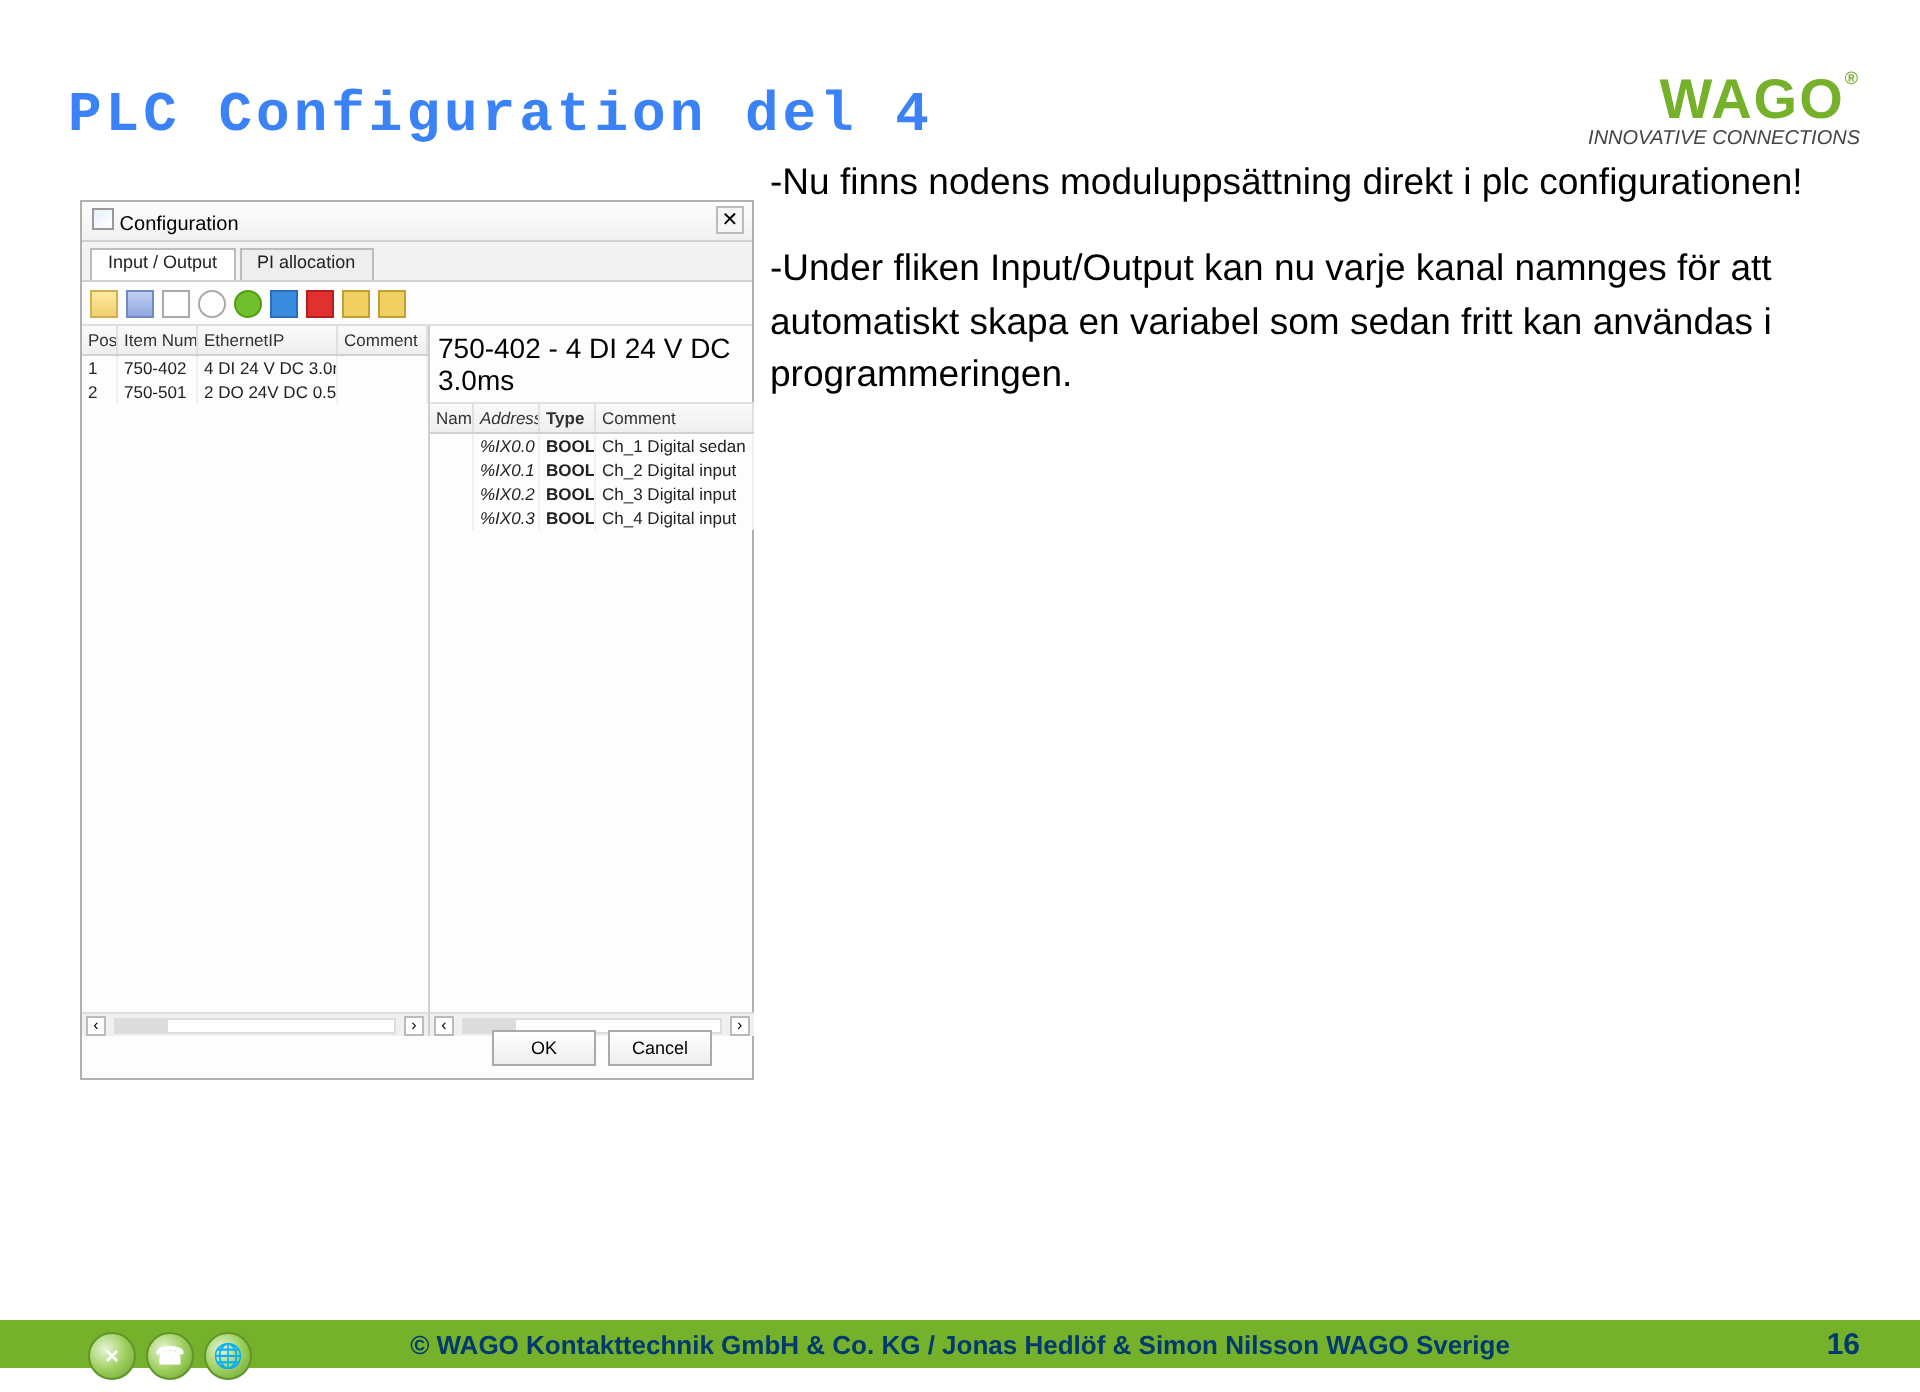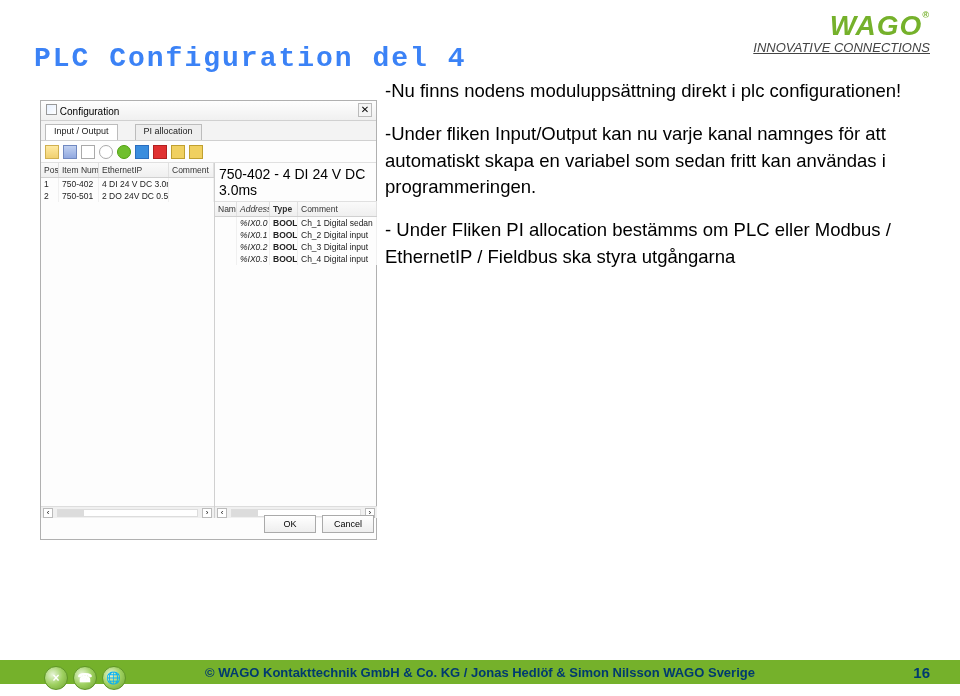--- a/index.html
+++ b/index.html
@@ -55,21 +55,21 @@
   }
   .cfg-title .tree-ic {
     display: inline-block;
     width: 11px; height: 11px;
     border: 1px solid #999;
     background: linear-gradient(135deg,#e6f0ff,#fff);
   }
   .cfg-tabs {
     height: 20px;
     display: flex;
-    gap: 17px;
+    gap: 2px;
     padding: 3px 4px 0 4px;
     background: #f3f3f3;
     border-bottom: 1px solid #d0d0d0;
   }
   .cfg-tab {
     padding: 1px 8px;
     border: 1px solid #bcbcbc;
     border-bottom: none;
     background: #fff;
     font-size: 9px;
@@ -161,37 +161,37 @@
     position:absolute; bottom:0; left:0; right:0; height:12px;
     background:#f0f0f0; border-top:1px solid #ddd;
     display:flex; justify-content:space-between; align-items:center; padding:0 2px;
   }
   .sb-btn{ width:10px; height:10px; border:1px solid #bbb; background:#fff; font-size:8px; text-align:center; line-height:8px;}
   .sb-track{ flex:1; margin:0 4px; height:8px; background:#fff; border:1px solid #ddd; position:relative;}
   .sb-thumb{ position:absolute; left:0; top:0; bottom:0; width:26px; background:#dcdcdc;}
 
   .btn-row {
     position: absolute;
-    bottom: 6px; right: 2px;
+    bottom: 6px; right: 20px;
     display: flex; gap: 6px;
   }
   .btn {
     width: 52px; height: 18px;
     border: 1px solid #aaa;
     background: linear-gradient(#fff,#eee);
     font-size: 9px;
     text-align: center;
     line-height: 16px;
   }
 
   
   .logo-zone { position:absolute; top:10px; right:30px; text-align:right; }
-  .wago-logo { font-size:28px; font-weight:bold; font-style:italic; color:#75b12b; letter-spacing:1px; display:inline-block; position:relative; }
+  .wago-logo { font-size:28px; font-weight:bold; color:#75b12b; letter-spacing:1px; display:inline-block; position:relative;margin-top:24px; }
   .reg { font-size:9px; color:#75b12b; vertical-align:top; }
-  .tagline { font-size:13px; font-style:italic; color:#444; margin-top:-2px;text-decoration:underline;}
+  .tagline { font-size:10px; font-style:italic; color:#444; margin-top:-2px;}
 
   
   .footer {
     position:absolute; left:0; bottom:12px; width:100%; height:24px;
     background:#75b12b;
     display:flex; align-items:center; justify-content:center;
     color:#003a6f; font-size:13px; font-weight:bold;
   }
   .footer-circles {
     position:absolute; left:44px; bottom:6px;
@@ -206,21 +206,20 @@
   .pagenum{ position:absolute; right:30px; bottom:15px; font-size:15px; color:#003a6f; font-weight:bold;}
 </style>
 </head>
 <body>
 
 <div class="page-title">PLC Configuration del 4</div>
 
 <div class="bullets">
   <p>-Nu finns nodens moduluppsättning direkt i plc configurationen!</p>
   <p>-Under fliken Input/Output kan nu varje kanal namnges för att automatiskt skapa en variabel som sedan fritt kan användas i programmeringen.</p>
-  <p>- Under Fliken PI allocation bestämms om PLC eller Modbus / EthernetIP / Fieldbus ska styra utgångarna</p>
 </div>
 
 <div class="logo-zone">
   <div class="wago-logo">
     <span>WAGO</span><span class="reg">®</span>
   </div>
   <div class="tagline">INNOVATIVE CONNECTIONS</div>
 </div>
 
 <div class="cfg-window">

